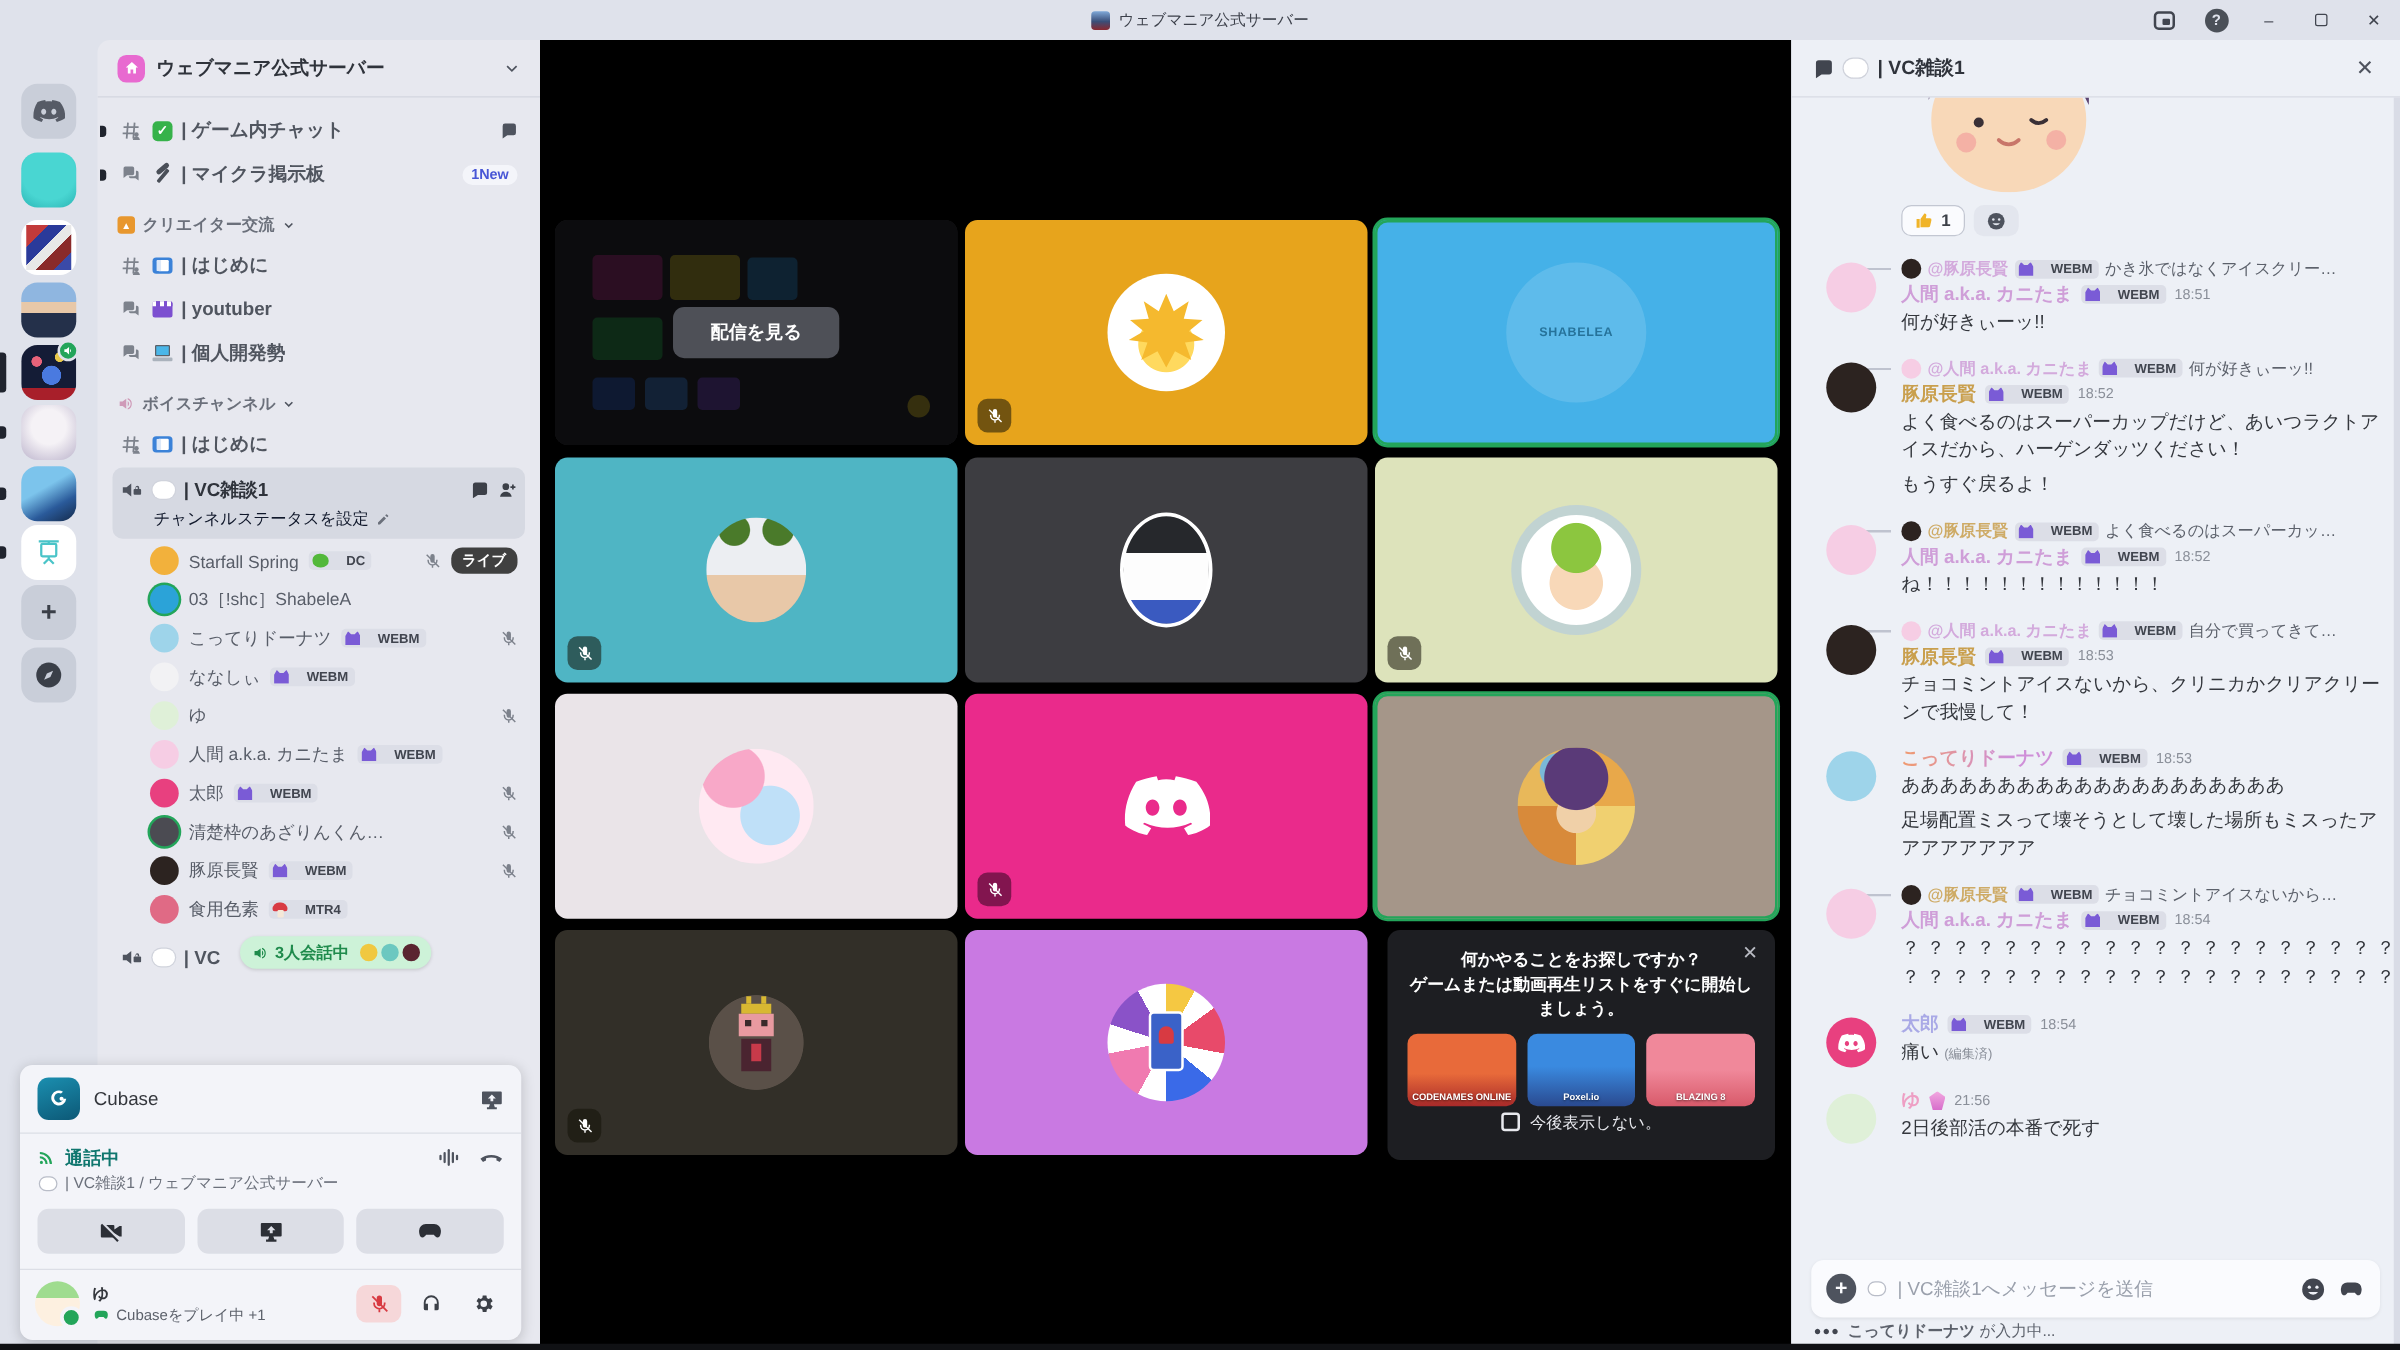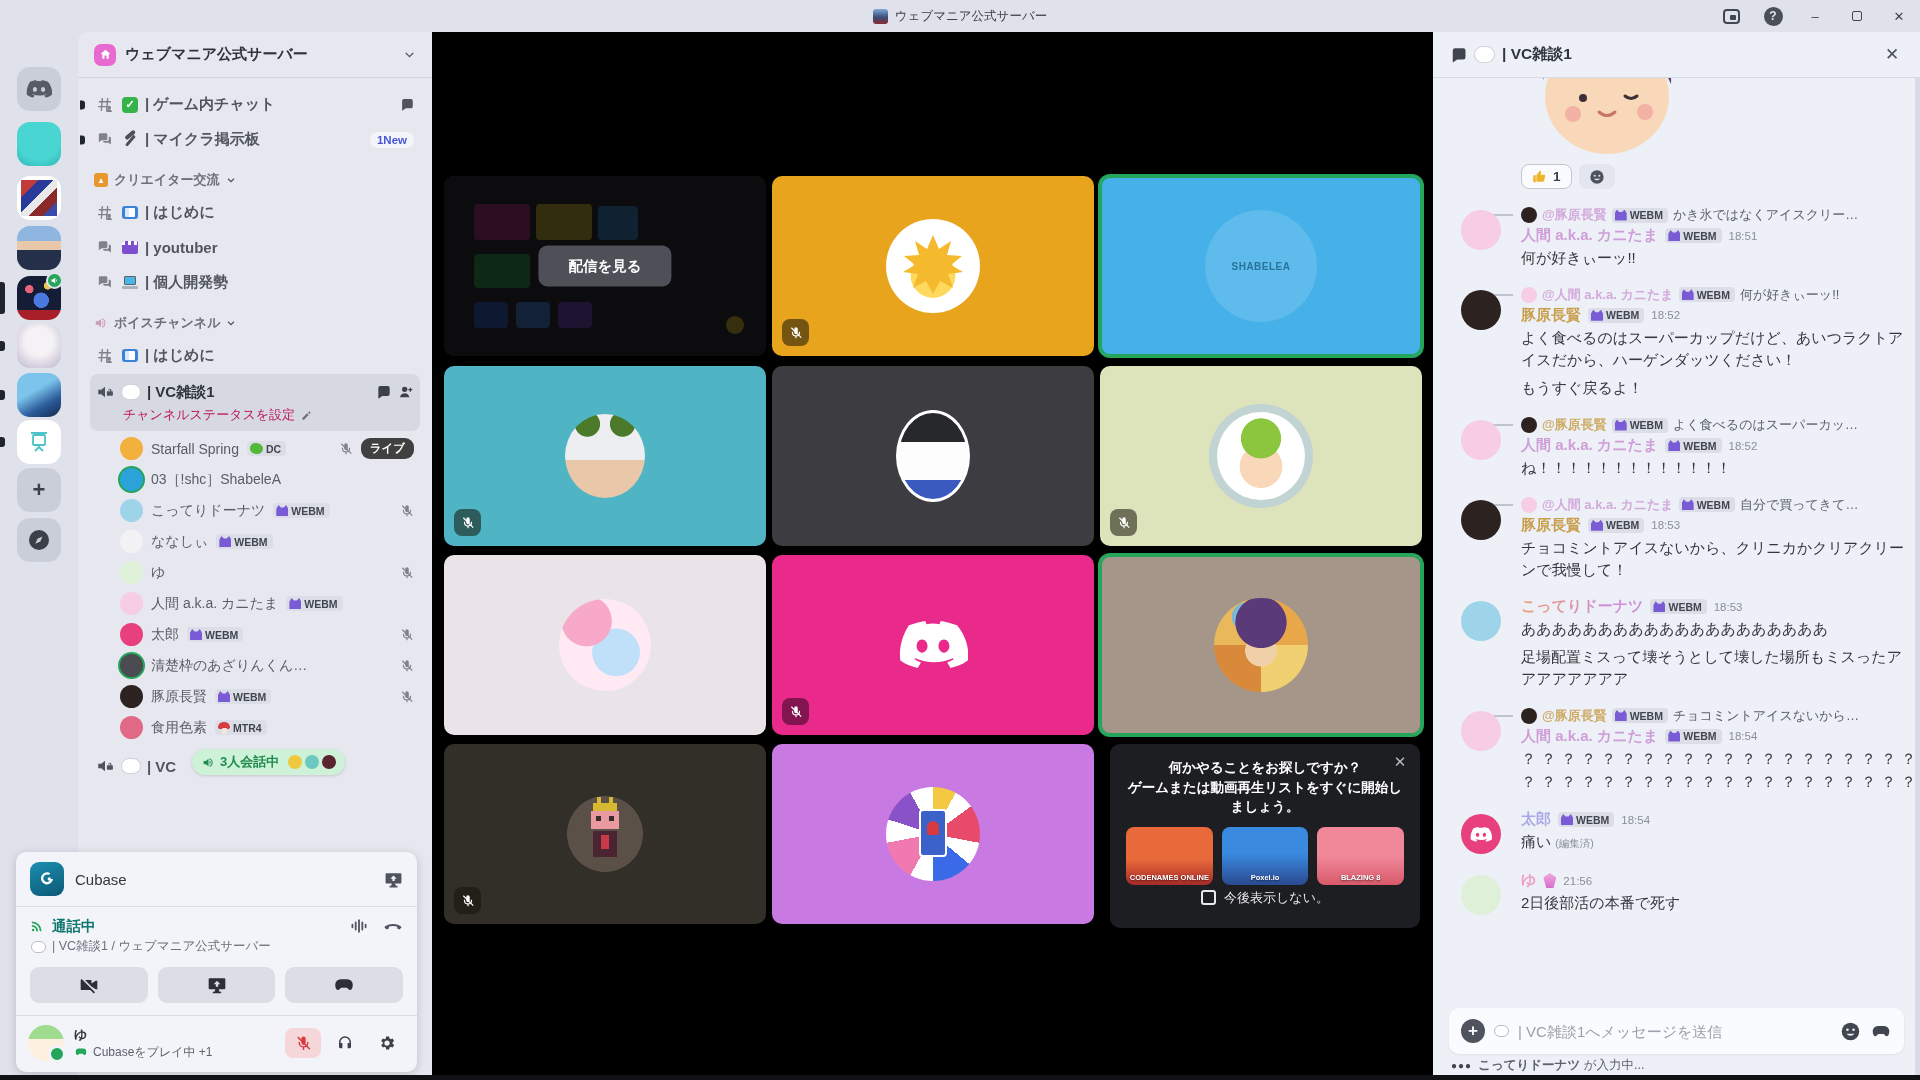--- a/index.html
+++ b/index.html
@@ -37,26 +37,26 @@
 .ch{display:flex;align-items:center;height:33px;margin:2px 4px;padding:0 6px;border-radius:6px;gap:7px;position:relative}
 .ch .lbl{font-size:15px;font-weight:600;color:#50555f;white-space:nowrap;overflow:hidden;flex:1}
 .cat{display:flex;align-items:center;height:28px;margin:10px 4px 0 4px;padding:0 4px;gap:6px}
 .cat .lbl{font-size:13px;font-weight:700;color:#6b707b}
 .unreaddot{position:absolute;left:-10px;top:50%;transform:translateY(-50%);width:5px;height:9px;background:#20242e;border-radius:0 3px 3px 0}
 .badge-new{font-size:11.5px;font-weight:700;color:#4856d6;background:#f4f5fa;border-radius:8px;padding:2px 7px}
 .chicon{flex:none;width:19px;color:#7d828c}
 .vc-active{background:#d6d9e2;border-radius:8px;margin:2px 4px;padding:5px 6px 6px 6px}
 .vc-row{display:flex;align-items:center;gap:7px;height:26px}
 .vc-row .lbl{font-size:15px;font-weight:700;color:#2f333b;flex:1}
-.vc-status{font-size:13px;color:#be185d;padding-left:27px;display:flex;align-items:center;gap:6px;height:20px}
+.vc-status{font-size:13px;color:#0f172a;padding-left:27px;display:flex;align-items:center;gap:6px;height:20px}
 .member{display:flex;align-items:center;height:31px;padding-left:34px;padding-right:10px;gap:8px}
 .mav{width:23px;height:23px;border-radius:50%;flex:none}
 .mav.ring{box-shadow:0 0 0 2px #23a55a}
 .member .mname{font-size:14px;color:#585d68;white-space:nowrap;overflow:hidden;text-overflow:ellipsis;max-width:168px}
-.pill-webm{display:inline-flex;align-items:center;gap:3px;background:#dcdee7;border-radius:4px;padding:1.5px 5px 1.5px 3px;font-size:10.5px;font-weight:700;color:#41454f;flex:none}
+.pill-webm{display:inline-flex;align-items:center;gap:14px;background:#dcdee7;border-radius:4px;padding:1.5px 5px 1.5px 3px;font-size:10.5px;font-weight:700;color:#41454f;flex:none}
 .e-cat{width:12px;height:11px;background:#7a5bd6;clip-path:polygon(0 35%,18% 0,38% 22%,62% 22%,82% 0,100% 35%,100% 100%,0 100%);position:relative}
 .e-gator{width:13px;height:11px;background:#52b83a;border-radius:45% 55% 50% 50%}
 .e-mush{width:12px;height:12px;position:relative}
 .e-mush::before{content:"";position:absolute;left:0;top:0;width:12px;height:7px;background:#d83a42;border-radius:6px 6px 2px 2px}
 .e-mush::after{content:"";position:absolute;left:3.5px;bottom:0;width:5px;height:6px;background:#f5e8d8;border-radius:1px}
 .mmute{margin-left:auto;color:#7d828c;flex:none}
 .pill-live{background:#404040;color:#fff;font-size:11.5px;font-weight:700;border-radius:9px;padding:3px 9px;flex:none}
 .vc2{display:flex;align-items:center;gap:7px;height:34px;margin:6px 8px 0 10px;position:relative}
 .vc2 .lbl{font-size:15px;font-weight:700;color:#50555f}
 .talkpill{position:absolute;left:96px;top:0;display:flex;align-items:center;gap:5px;background:#cdf2d8;border-radius:16px;padding:4px 7px 4px 10px;box-shadow:0 1px 3px rgba(0,0,0,.15)}

